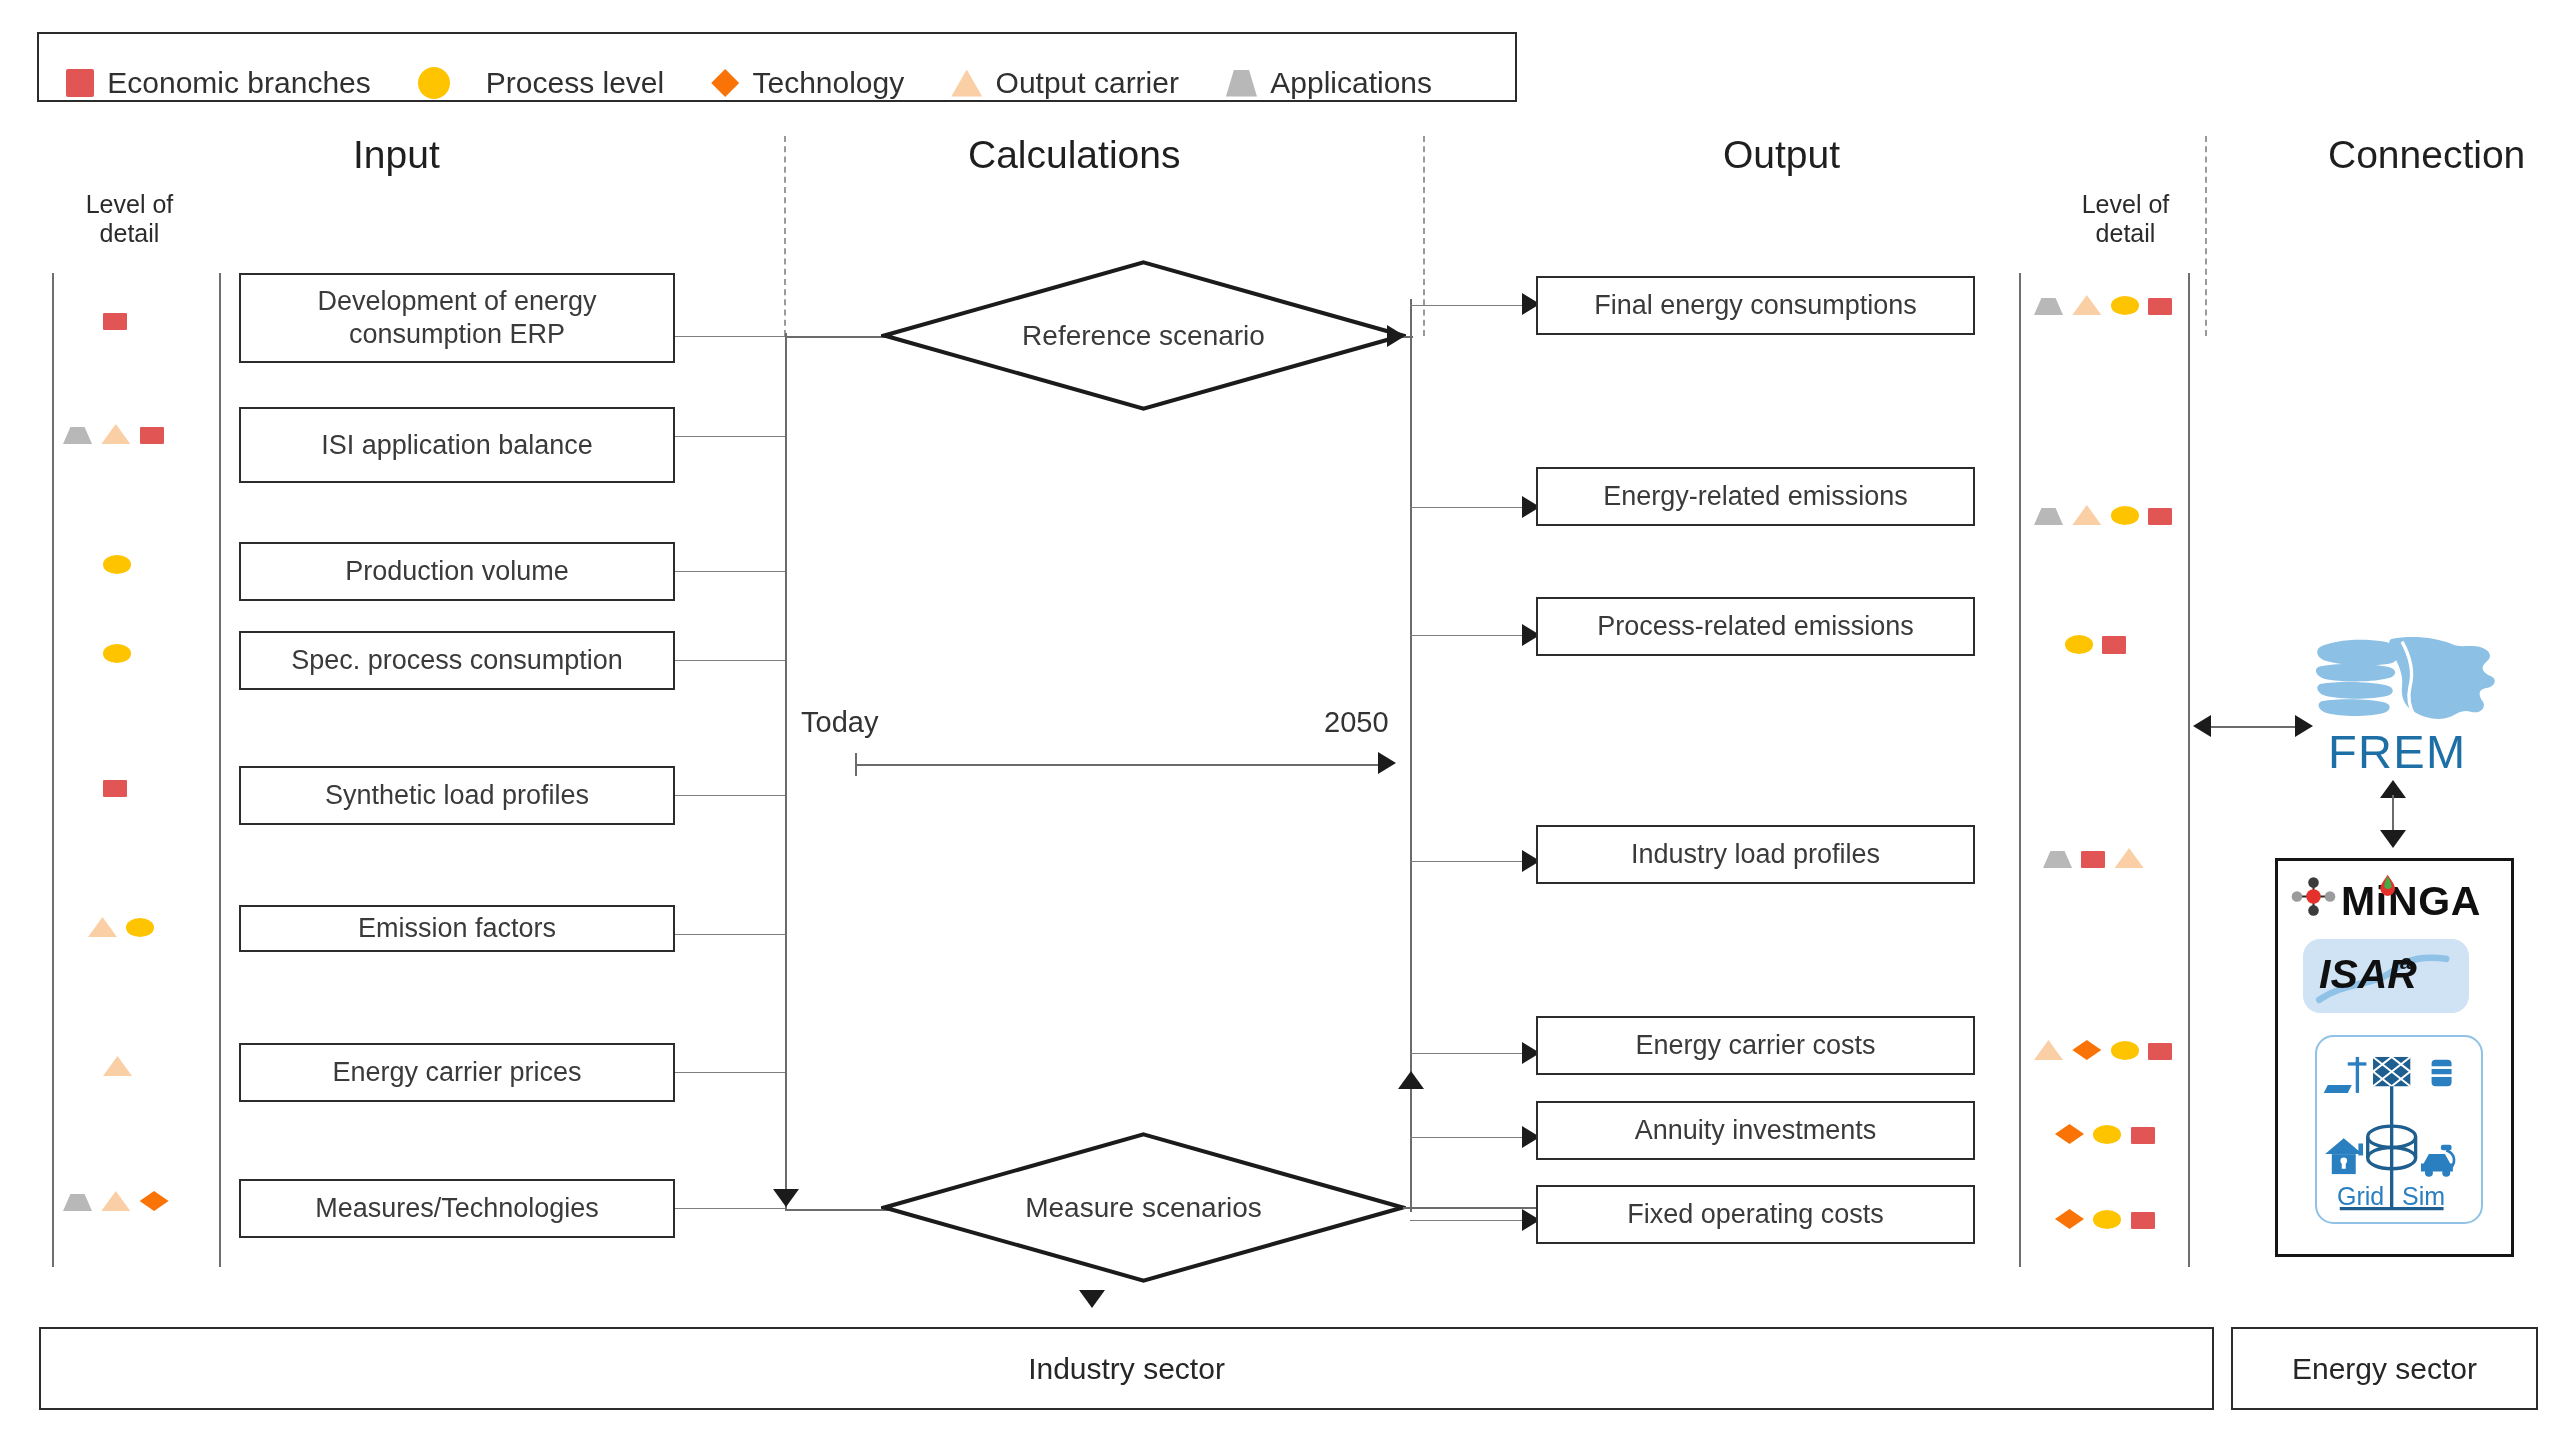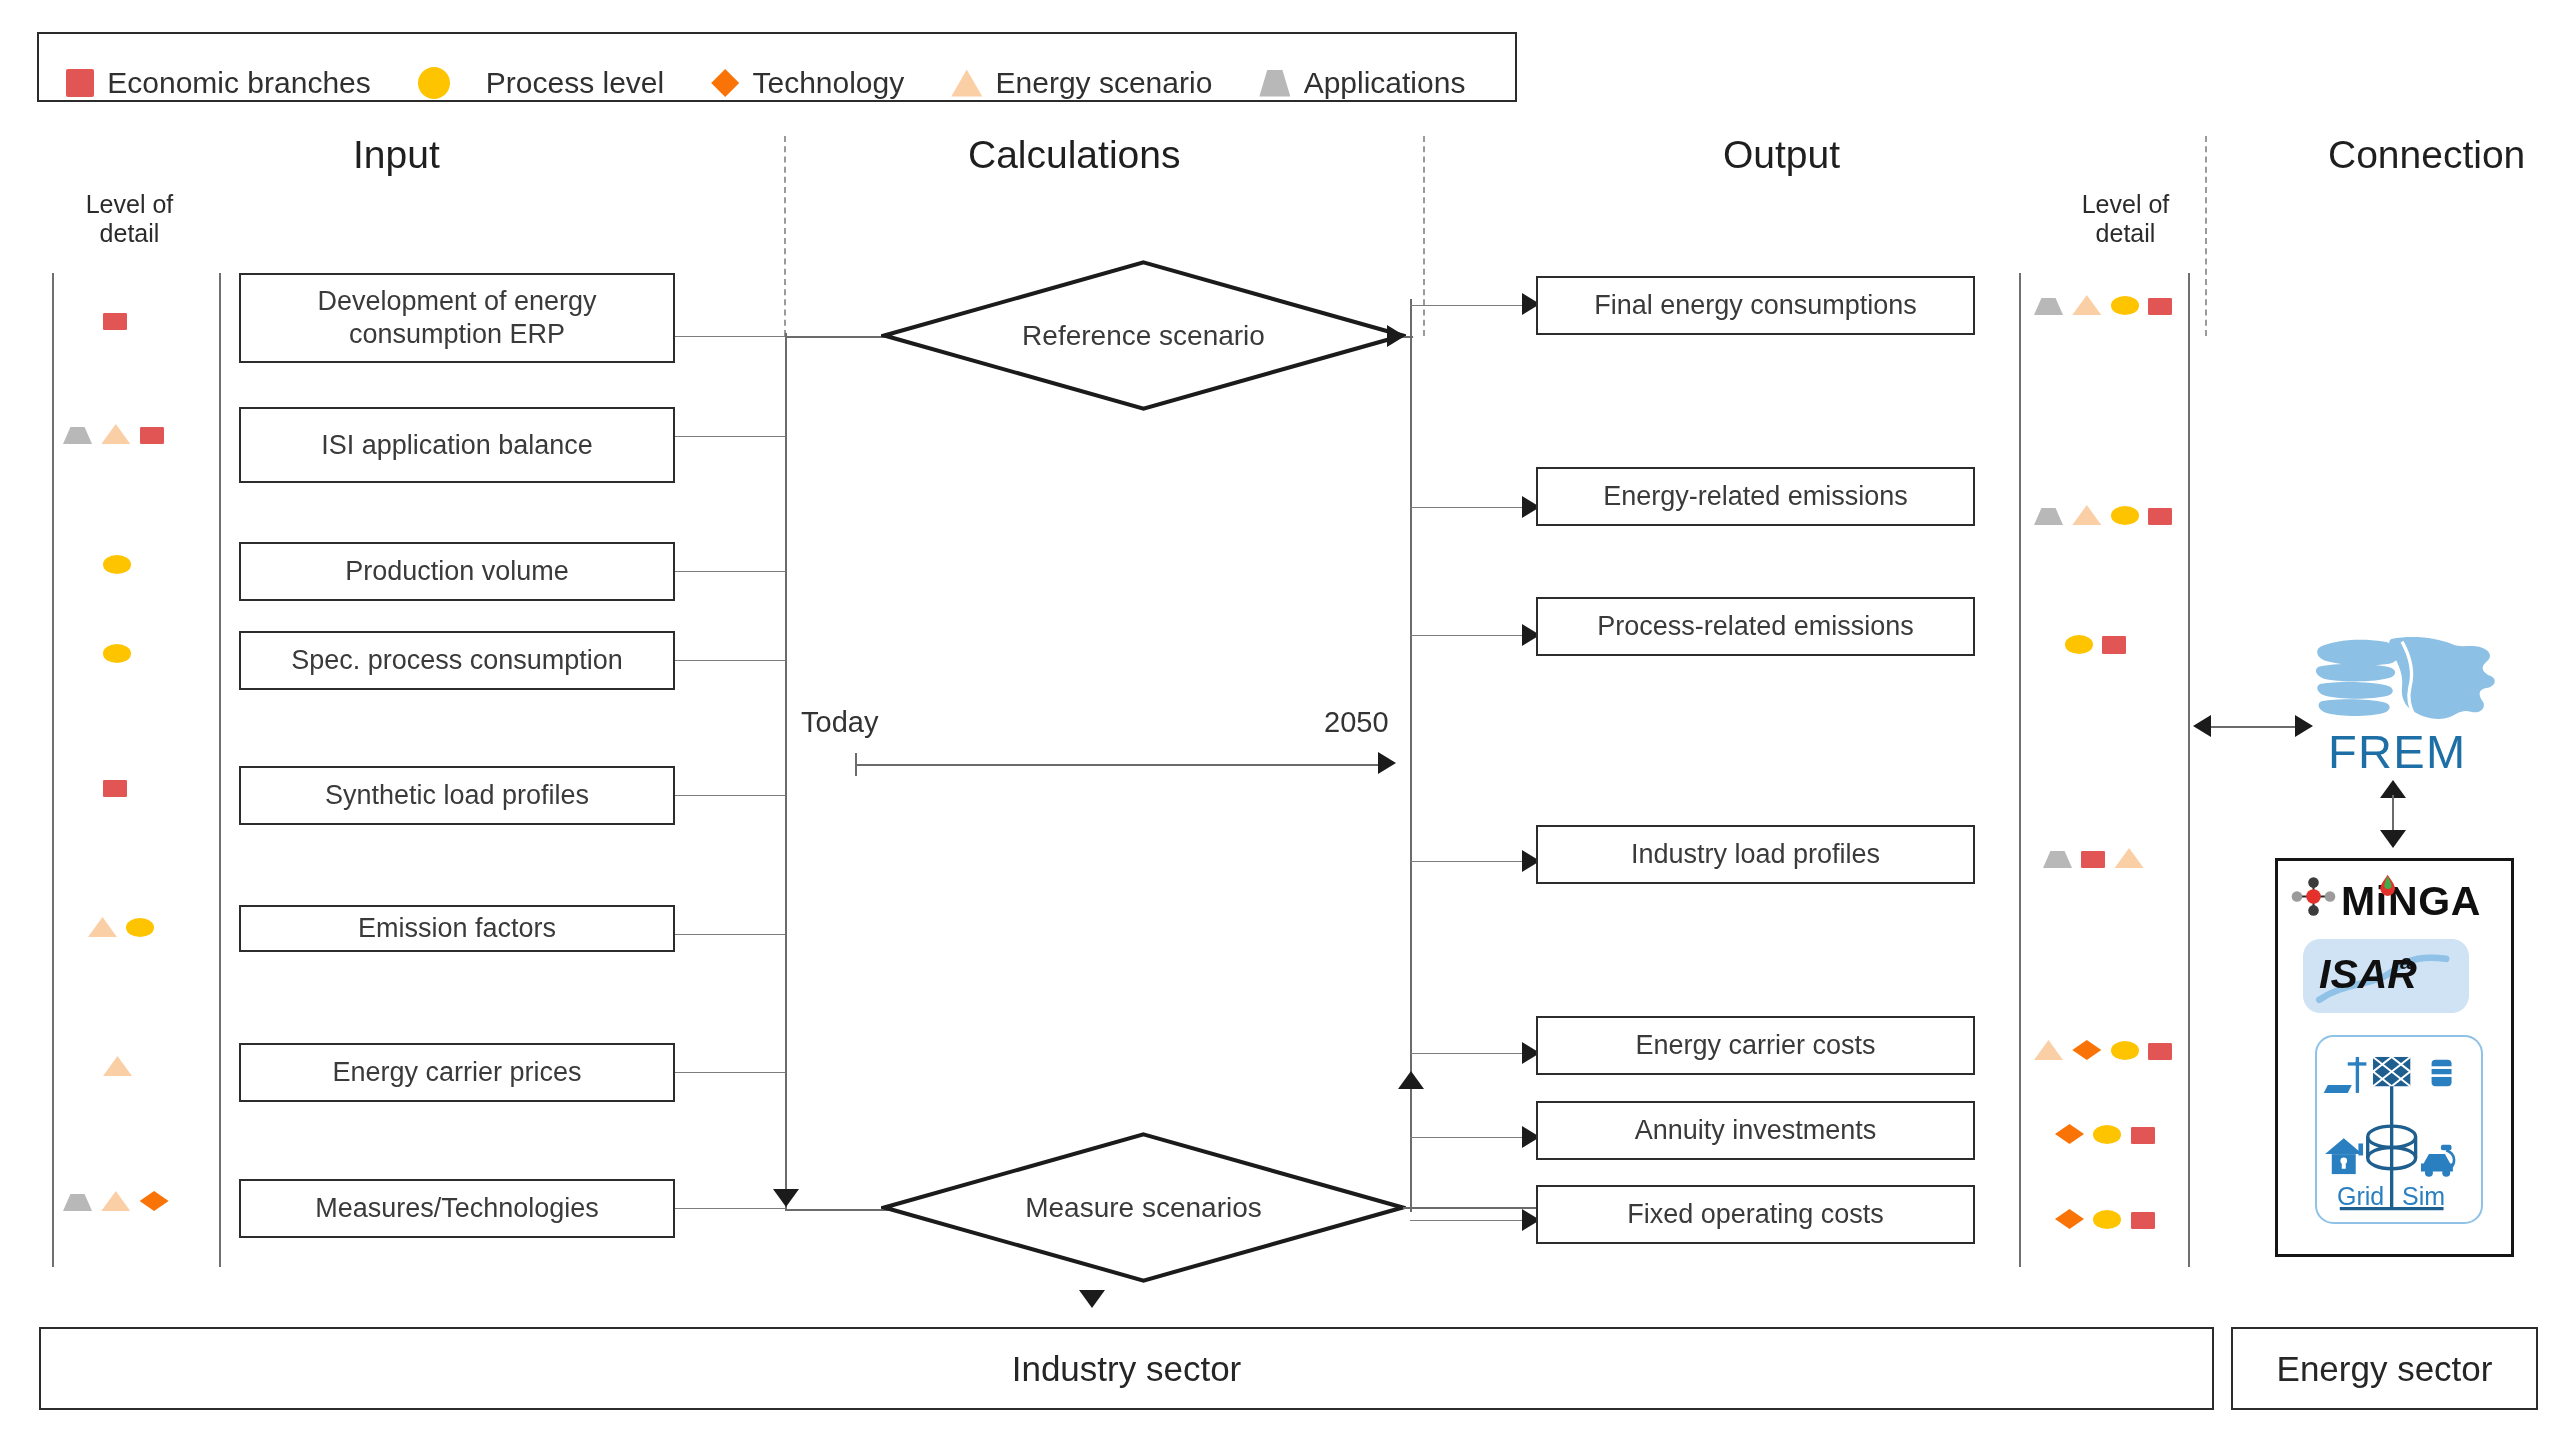--- a/index.html
+++ b/index.html
@@ -78,21 +78,21 @@
           border-right:13.3px solid transparent;border-bottom:18.6px solid #1b1b1b;}
 
   
   .tl-label{font-size:29px;color:#333;}
   .tl-tick{width:0;height:22.6px;border-left:2.7px solid #6b6b6b;}
 
   
   .sector-bar{
     border:2px solid #2c2c2c;background:#fff;box-sizing:border-box;
     display:flex;align-items:center;justify-content:center;
-    font-size:35px;color:#262626;
+    font-size:30px;color:#262626;
   }
 
   
   #minga-box{border:3.3px solid #151515;background:#fff;box-sizing:border-box;}
 
   .frem-name{font-size:47px;font-weight:400;color:#1d6fa5;letter-spacing:1.3px;
              font-family:"Liberation Sans",sans-serif;}
   .minga-name{font-size:41px;font-weight:700;color:#101010;letter-spacing:0.7px;}
   .isar-pill{background:#cfe3f4;border-radius:17.3px;display:flex;align-items:center;
              justify-content:center;}
@@ -113,21 +113,21 @@
     <div class="legend-item" style="margin-left:47px;gap:36px;">
       <span class="mk mk-circle"></span>
       <span class="legend-label">Process level</span>
     </div>
     <div class="legend-item" style="margin-left:47px;">
       <span class="mk mk-diamond"></span>
       <span class="legend-label">Technology</span>
     </div>
     <div class="legend-item" style="margin-left:47px;">
       <span class="mk mk-triangle"></span>
-      <span class="legend-label">Energy scenario</span>
+      <span class="legend-label">Output carrier</span>
     </div>
     <div class="legend-item" style="margin-left:47px;">
       <span class="mk mk-trapezoid"></span>
       <span class="legend-label">Applications</span>
     </div>
   </div>
 
   <div class="abs section-title txt" style="left:353px;top:133px;">Input</div>
   <div class="abs section-title txt" style="left:968px;top:133px;">Calculations</div>
   <div class="abs section-title txt" style="left:1723px;top:133px;">Output</div>

